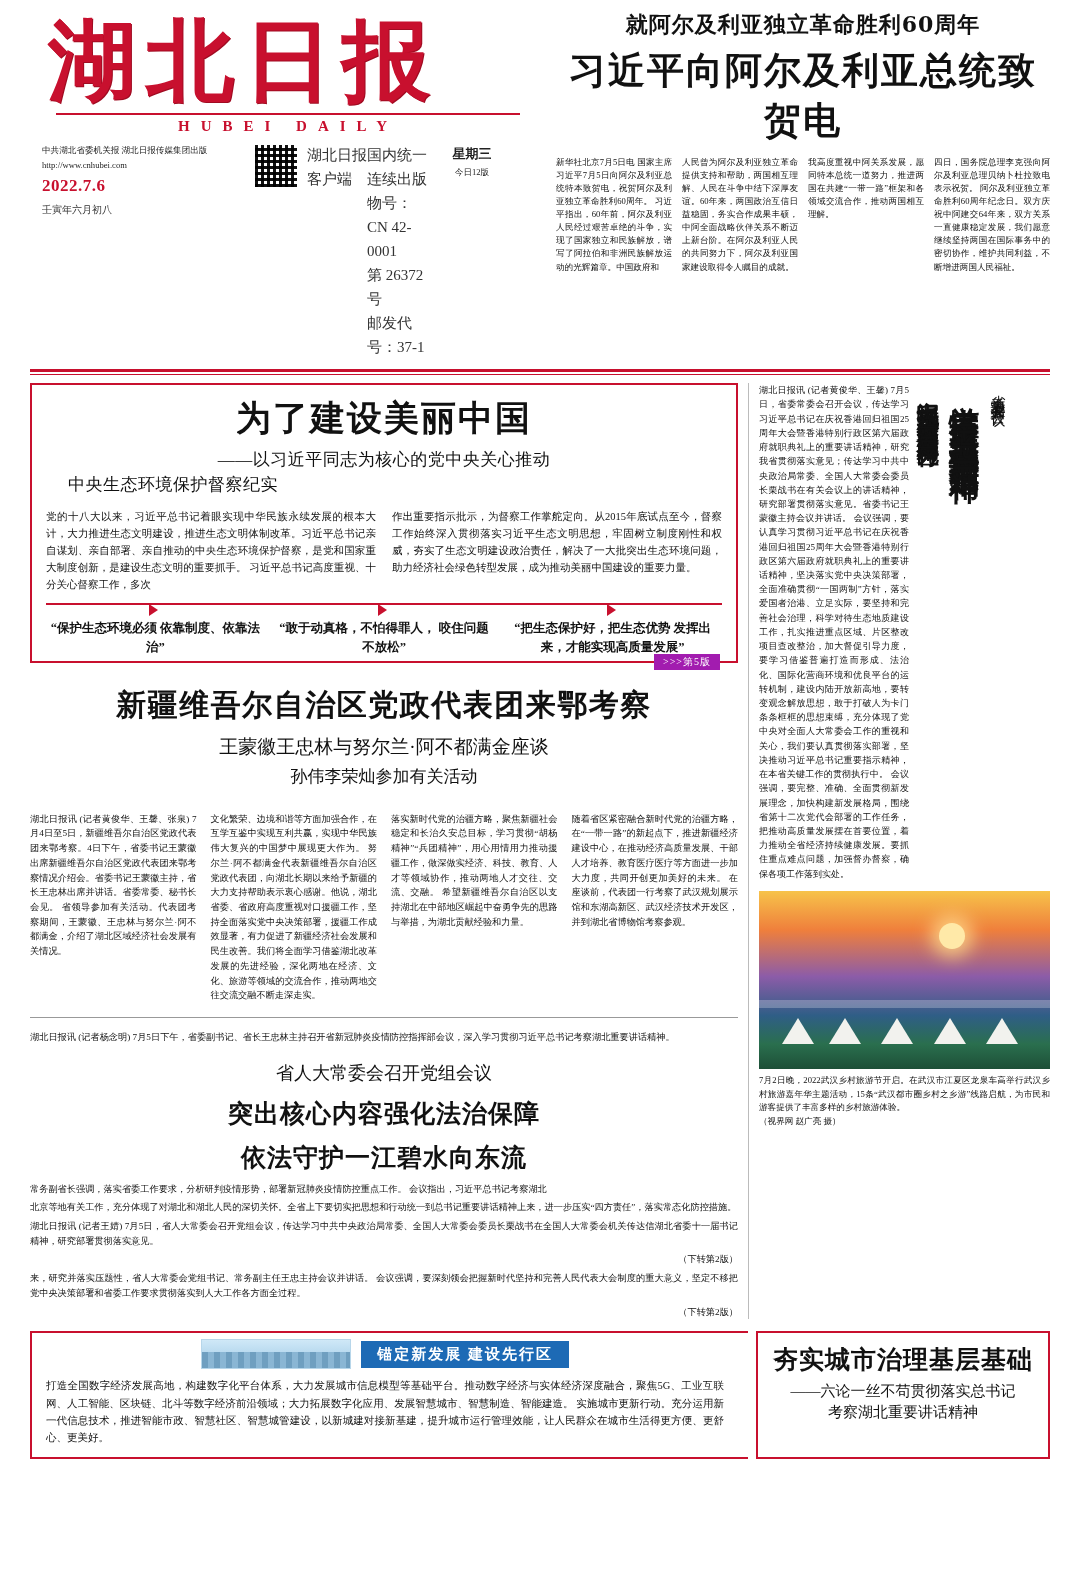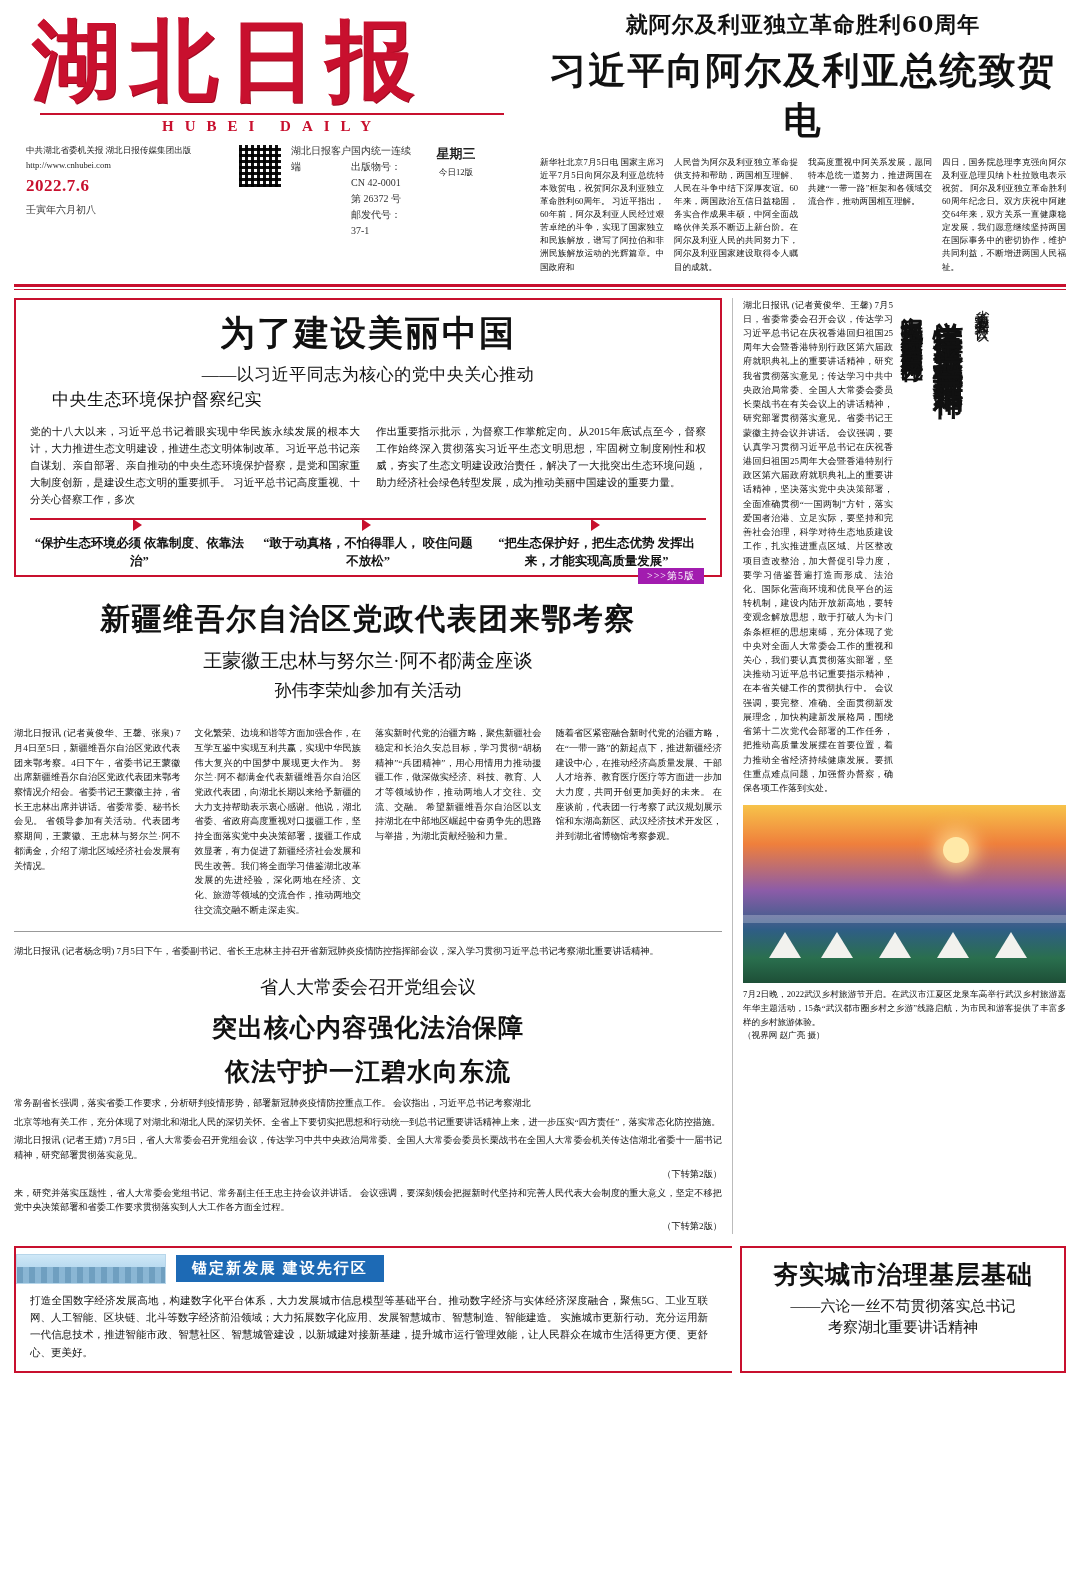--- a/index.html
+++ b/index.html
@@ -5,21 +5,21 @@
   * { box-sizing: border-box; }
   html, body { margin:0; padding:0; }
   body {
     width:1080px; height:1579px;
     background:#ffffff;
     font-family:"Liberation Serif", "DejaVu Serif", serif;
     color:#111;
     position:relative;
     overflow:hidden;
   }
-  .page { width:1080px; height:1579px; position:relative; padding:0 14px; }
+  .page { width:1080px; height:1579px; position:relative; padding:0 30px; }
 
   
   .masthead { display:flex; align-items:flex-start; padding-top:10px; }
   .mast-left { width:520px; flex:0 0 520px; }
   .logo-cn {
     font-family:"DejaVu Serif", serif;
     font-weight:700;
     font-size:88px;
     letter-spacing:10px;
     color:#c8102e;
@@ -45,21 +45,21 @@
   .mm-red { color:#c8102e; font-size:17px; font-weight:700; letter-spacing:0.5px; }
   .mm-sub { font-size:10px; color:#333; }
   .qr {
     width:46px;height:46px;margin:0 8px;
     background:
       repeating-linear-gradient(0deg,#111 0 3px,#fff 3px 6px),
       repeating-linear-gradient(90deg,#111 0 3px,#fff 3px 6px);
     background-blend-mode:multiply;
     border:2px solid #fff;
   }
-  .mm-col3 { font-size:10px; line-height:1.6; width:60px; color:#333;}
+  .mm-col3 { font-size:15px; line-height:1.6; width:60px; color:#333;}
   .mm-col4 { font-size:11px; line-height:1.7; text-align:center; width:90px;}
   .mm-col4 b { font-size:13px; }
 
   .mast-right { flex:1; padding-left:6px; }
   .head-kicker {
     text-align:center; font-size:22px; font-weight:700; letter-spacing:1px;
     font-family:"DejaVu Serif", serif;
   }
   .head-main {
     text-align:center; font-size:37px; font-weight:700; letter-spacing:2px;
@@ -146,21 +146,21 @@
   .photo .tent { position:absolute; bottom:14%; width:0;height:0;border-left:16px solid transparent;border-right:16px solid transparent;border-bottom:26px solid #f2f2ee;}
   .photo .band { position:absolute; left:0; right:0; height:8px; background:rgba(255,255,255,.25);}
   .cap { font-size:8.6px; line-height:1.6; margin-top:5px; text-align:justify;}
   .cap .credit { display:block; }
 
   
   .bottom { display:flex; margin-top:12px; }
   .bl { width:718px; flex:0 0 718px; padding-right:10px; border:2px solid #c8102e; border-right:none; position:relative;}
   .br { flex:1; border:2px solid #c8102e; margin-left:8px; padding:10px 12px; }
 
-  .banner { display:flex; align-items:center; gap:10px; padding:6px 0 2px;font-family:Liberation Serif, serif;}
+  .banner { display:flex; align-items:center; justify-content:center; gap:10px; padding:6px 0 2px;font-family:Liberation Serif, serif;}
   .banner-img {
     width:150px;height:30px;
     background:linear-gradient(180deg,#cfe8f7,#9ec9e6);
     position:relative; overflow:hidden; border:1px solid #b7d6ea;
   }
   .banner-img:after{
     content:""; position:absolute; bottom:0; left:0; right:0; height:16px;
     background:repeating-linear-gradient(90deg,#6f9fc0 0 6px,#8ab6d4 6px 12px);
   }
   .banner-bar {

